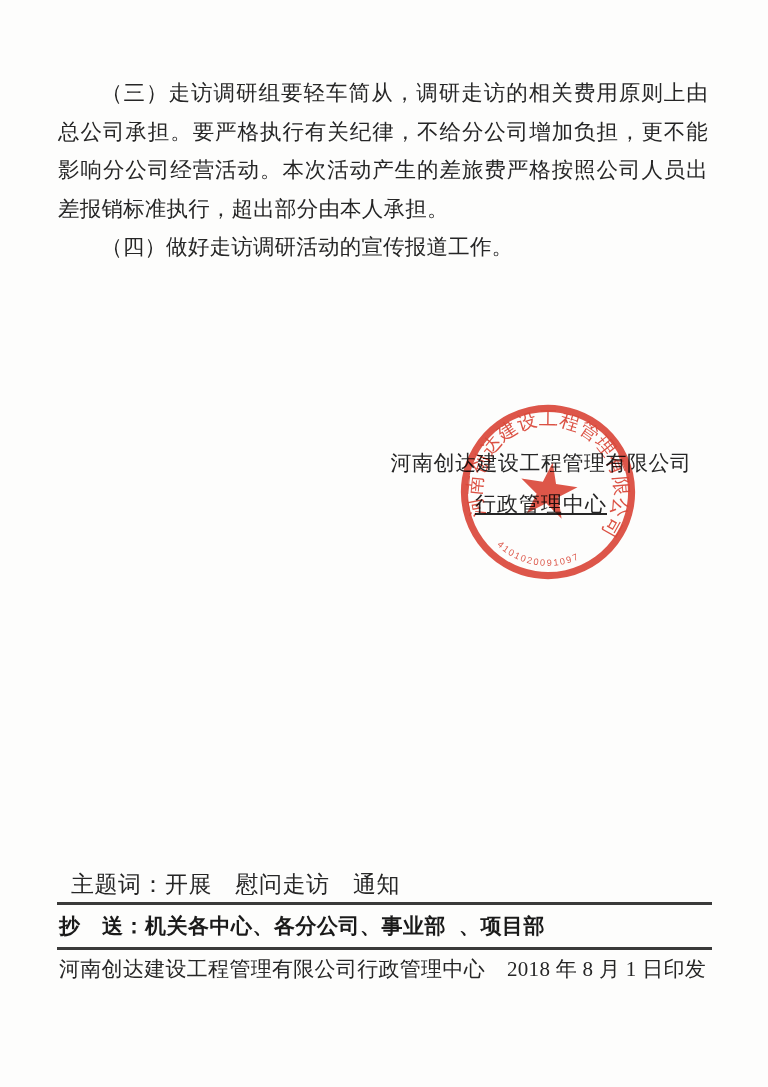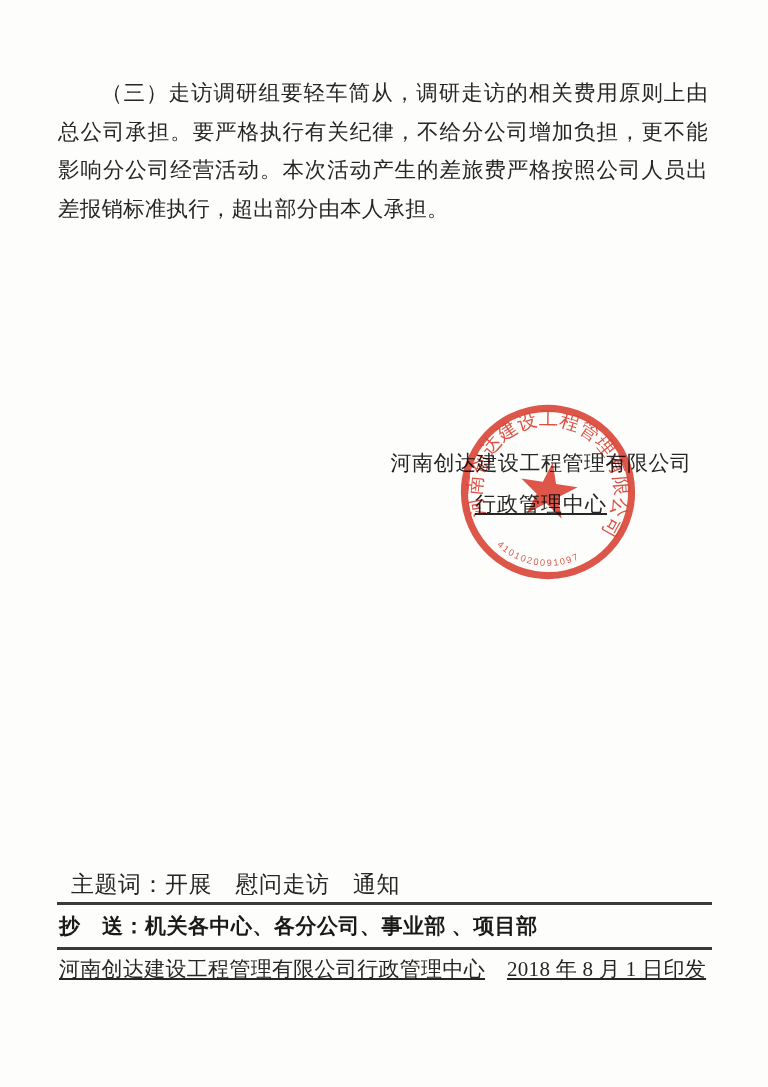--- a/index.html
+++ b/index.html
@@ -31,33 +31,34 @@
     mix-blend-mode:multiply;opacity:0.93;
     pointer-events:none;
   }
   
   .footer-subject{position:absolute;left:71px;top:869px;font-size:23px;letter-spacing:0.5px;white-space:nowrap;}
   .rule{position:absolute;left:57px;width:655px;height:2.5px;background:#3a3a3a;}
   .rule-1{top:902px;}
   .rule-2{top:947px;}
   .footer-cc{
     position:absolute;left:59px;top:912px;font-size:21px;white-space:nowrap;
-    font-family:Liberation Serif, serif;font-weight:bold;color:#1a1a1a;
+    font-family:Liberation Mono, monospace;font-weight:bold;color:#1a1a1a;
     letter-spacing:0.5px;
   }
-  .footer-issue{position:absolute;left:59px;top:955px;font-size:21px;white-space:nowrap;letter-spacing:0.3px;text-decoration:underline;}
+  .footer-issue{position:absolute;left:59px;top:955px;font-size:21px;white-space:nowrap;letter-spacing:0.3px;}
   .footer-issue .print-date{margin-left:22px;}
 </style>
 </head>
 <body>
 
 <div class="page">
 
   <div class="doc-body">
     <p>（三）走访调研组要轻车简从，调研走访的相关费用原则上由总公司承担。要严格执行有关纪律，不给分公司增加负担，更不能影响分公司经营活动。本次活动产生的差旅费严格按照公司人员出差报销标准执行，超出部分由本人承担。</p>
+    <p>（四）做好走访调研活动的宣传报道工作。</p>
   </div>
 
   <div class="sig-line sig-company">河南创达建设工程管理有限公司</div>
   <div class="sig-line sig-dept">行政管理中心</div>
 
   <svg class="seal" viewBox="0 0 200 200" xmlns="http://www.w3.org/2000/svg">
     <g transform="rotate(9 100 100)" fill="none">
       <circle cx="100" cy="100" r="95" stroke="#d93a2b" stroke-width="8" opacity="0.92"></circle>
       <path id="sealTextArc" d="M 31.1,132.1 A 76,76 0 1,1 168.9,132.1" fill="none"></path>
       <path id="sealNumArc" d="M 33.8,151.7 A 84,84 0 0,0 166.2,151.7" fill="none"></path>

